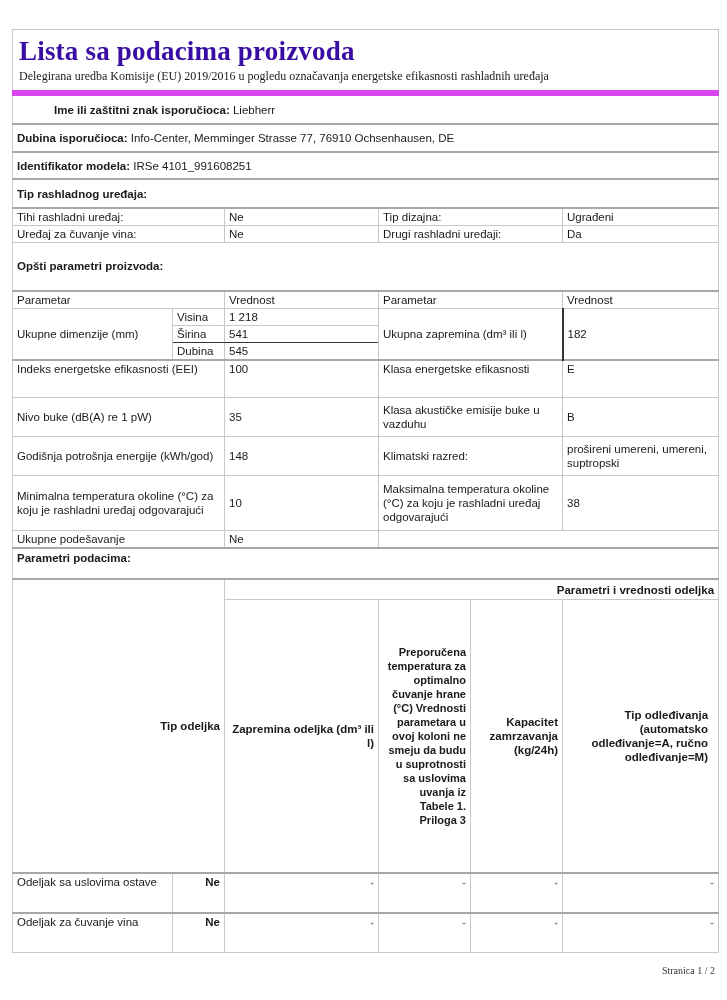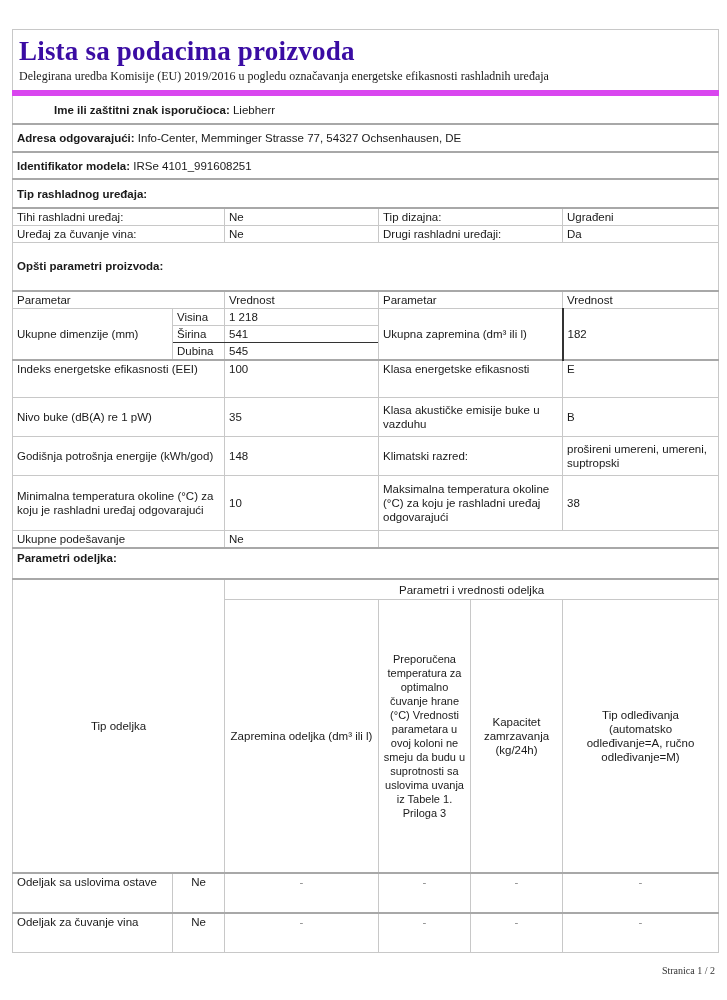--- a/index.html
+++ b/index.html
@@ -8,21 +8,21 @@
   .sheet { position: absolute; left: 12px; top: 29px; width: 706px; }
   table { border-collapse: collapse; width: 706px; table-layout: fixed; }
   td { border: 1px solid #c8c8c8; padding: 1px 4px; font-size: 11.5px; line-height: 14px; vertical-align: middle; }
   .thick-top td { border-top: 2px solid #a8a8a8; }
   .title-cell { padding: 4px 6px 2px 6px; border-bottom: none; }
   .title { font-size: 27px; font-weight: bold; color: #3a0ca3; line-height: 34px; letter-spacing: 0.2px; }
   .subtitle { font-size: 12px; line-height: 16px; padding-bottom: 4px; }
   .bold { font-weight: bold; }
   .row-full td { height: 24px; }
   .section td { height: 24px; font-weight: bold; }
-  .c { text-align: center; }
+  .c { text-align: right; font-weight: bold; }
   .top { vertical-align: top; }
   .dash { color: #888; }
   .footer { position: absolute; right: 12px; top: 965px; font-size: 10px; color: #333; font-family: Liberation Serif, serif; }
 </style>
 </head>
 <body>
 
 <div class="sheet">
 <table>
   <colgroup>
@@ -43,22 +43,22 @@
   </tr>
 
   <tr class="row-full">
     <td colspan="6" style="height:25px;padding-left:41px;">
       <span class="bold">Ime ili zaštitni znak isporučioca:</span>
       <span>Liebherr</span>
     </td>
   </tr>
   <tr class="row-full thick-top">
     <td colspan="6" style="height:24px;">
-      <span class="bold">Adresa odgovarajući:</span>
-      <span>Info-Center, Memminger Strasse 77, 54327 Ochsenhausen, DE</span>
+      <span class="bold">Dubina isporučioca:</span>
+      <span>Info-Center, Memminger Strasse 77, 76910 Ochsenhausen, DE</span>
     </td>
   </tr>
   <tr class="row-full thick-top">
     <td colspan="6" style="height:23px;">
       <span class="bold">Identifikator modela:</span>
       <span>IRSe 4101_991608251</span>
     </td>
   </tr>
   <tr class="section thick-top">
     <td colspan="6" style="height:25px;">Tip rashladnog uređaja:</td>
@@ -127,21 +127,21 @@
     <td colspan="2">Maksimalna temperatura okoline (°C) za koju je rashladni uređaj odgovarajući</td>
     <td>38</td>
   </tr>
   <tr>
     <td colspan="2">Ukupne podešavanje</td>
     <td>Ne</td>
     <td colspan="3"></td>
   </tr>
 
   <tr class="section thick-top">
-    <td colspan="6" class="top" style="height:26px; padding-top:2px;">Parametri odeljka:</td>
+    <td colspan="6" class="top" style="height:26px; padding-top:2px;">Parametri podacima:</td>
   </tr>
 
   <tr class="thick-top">
     <td colspan="2" rowspan="2" class="c" style="border-bottom:1px solid #c8c8c8;">Tip odeljka</td>
     <td colspan="4" class="c" style="height:17px;">Parametri i vrednosti odeljka</td>
   </tr>
   <tr>
     <td class="c" style="height:270px;">Zapremina odeljka (dm³ ili l)</td>
     <td class="c" style="font-size:11px;">Preporučena temperatura za optimalno čuvanje hrane (°C) Vrednosti parametara u ovoj koloni ne smeju da budu u suprotnosti sa uslovima uvanja iz Tabele 1. Priloga 3</td>
     <td class="c">Kapacitet zamrzavanja (kg/24h)</td>

